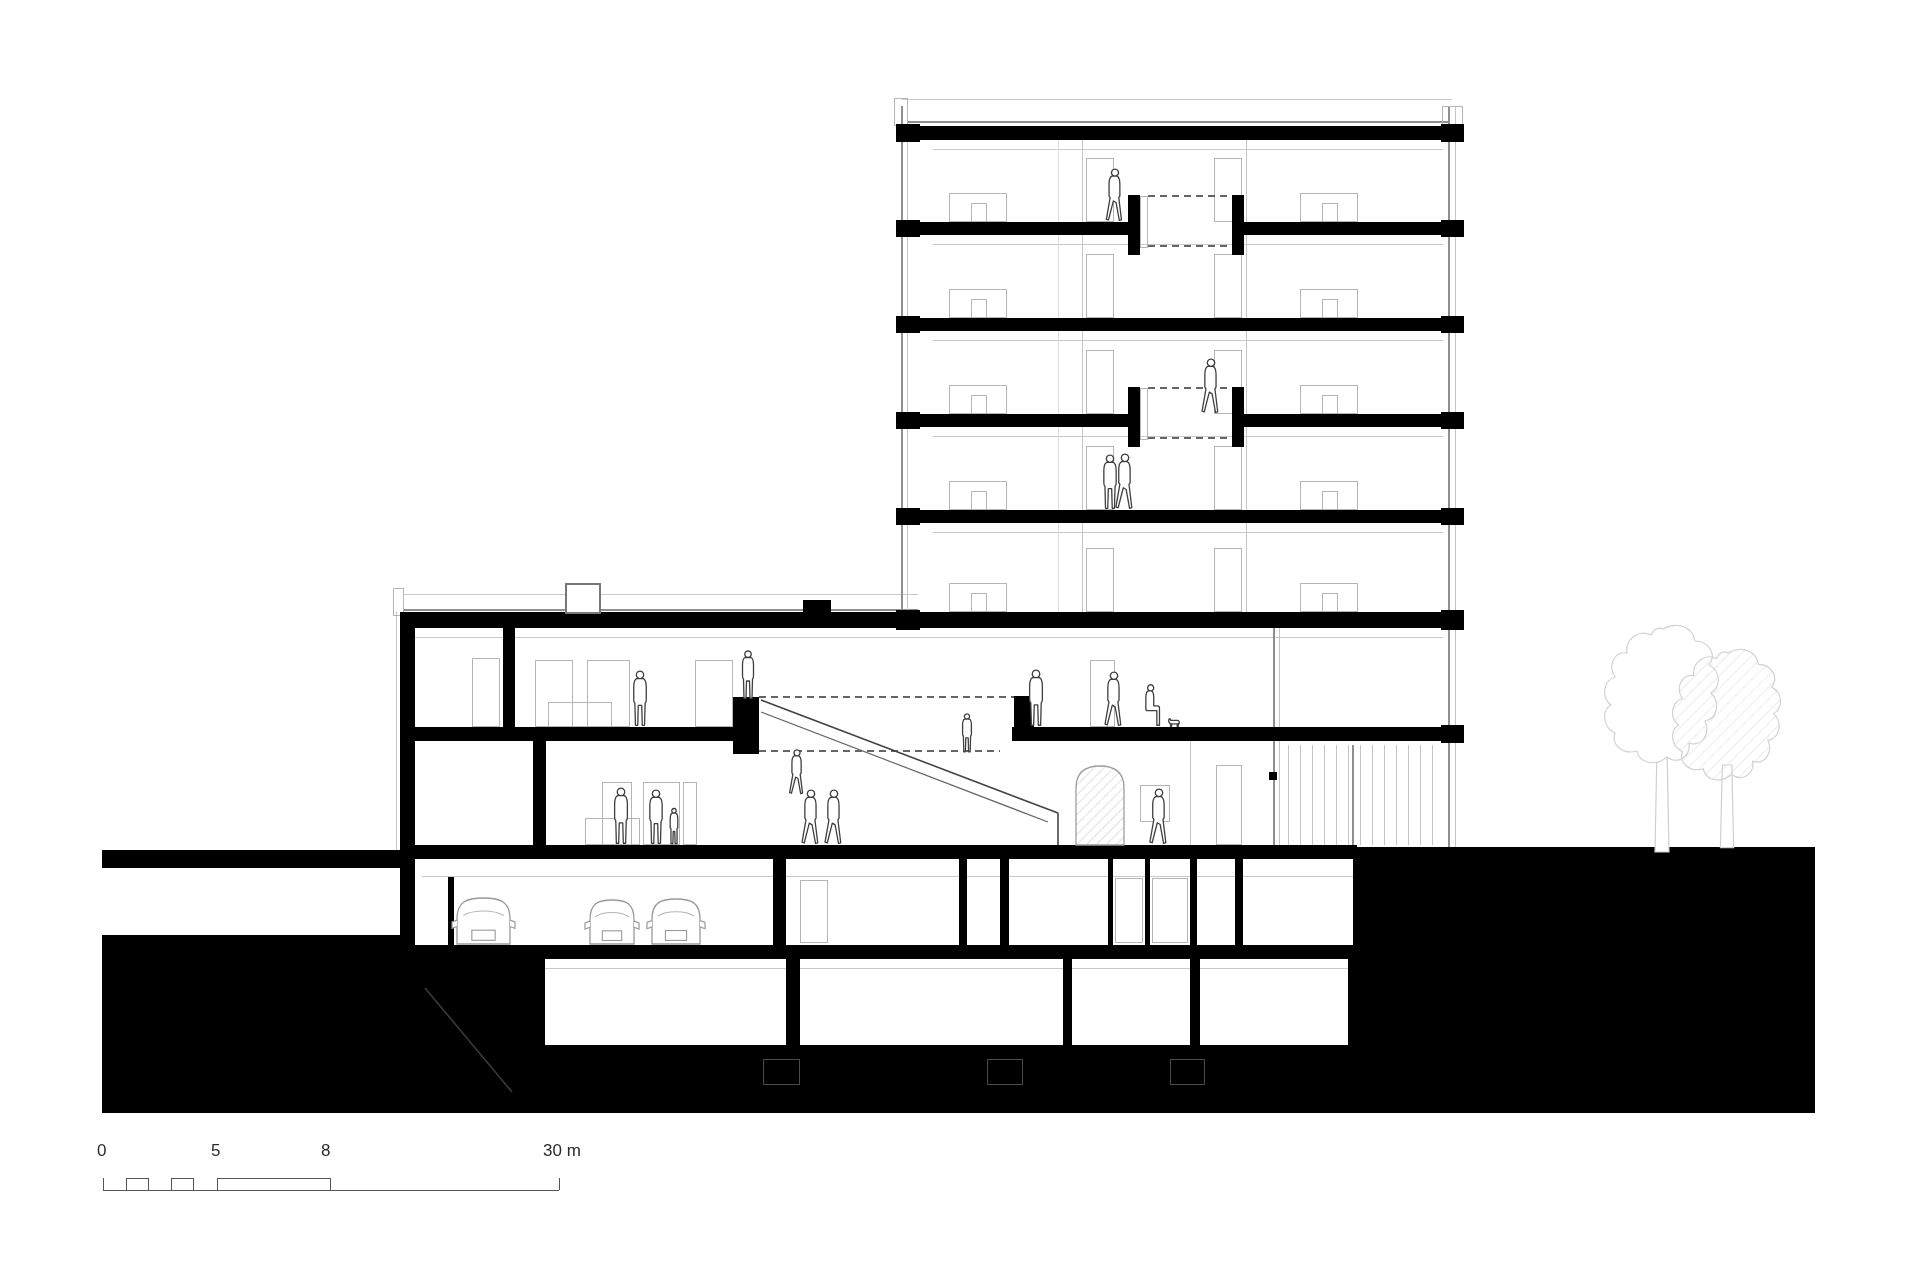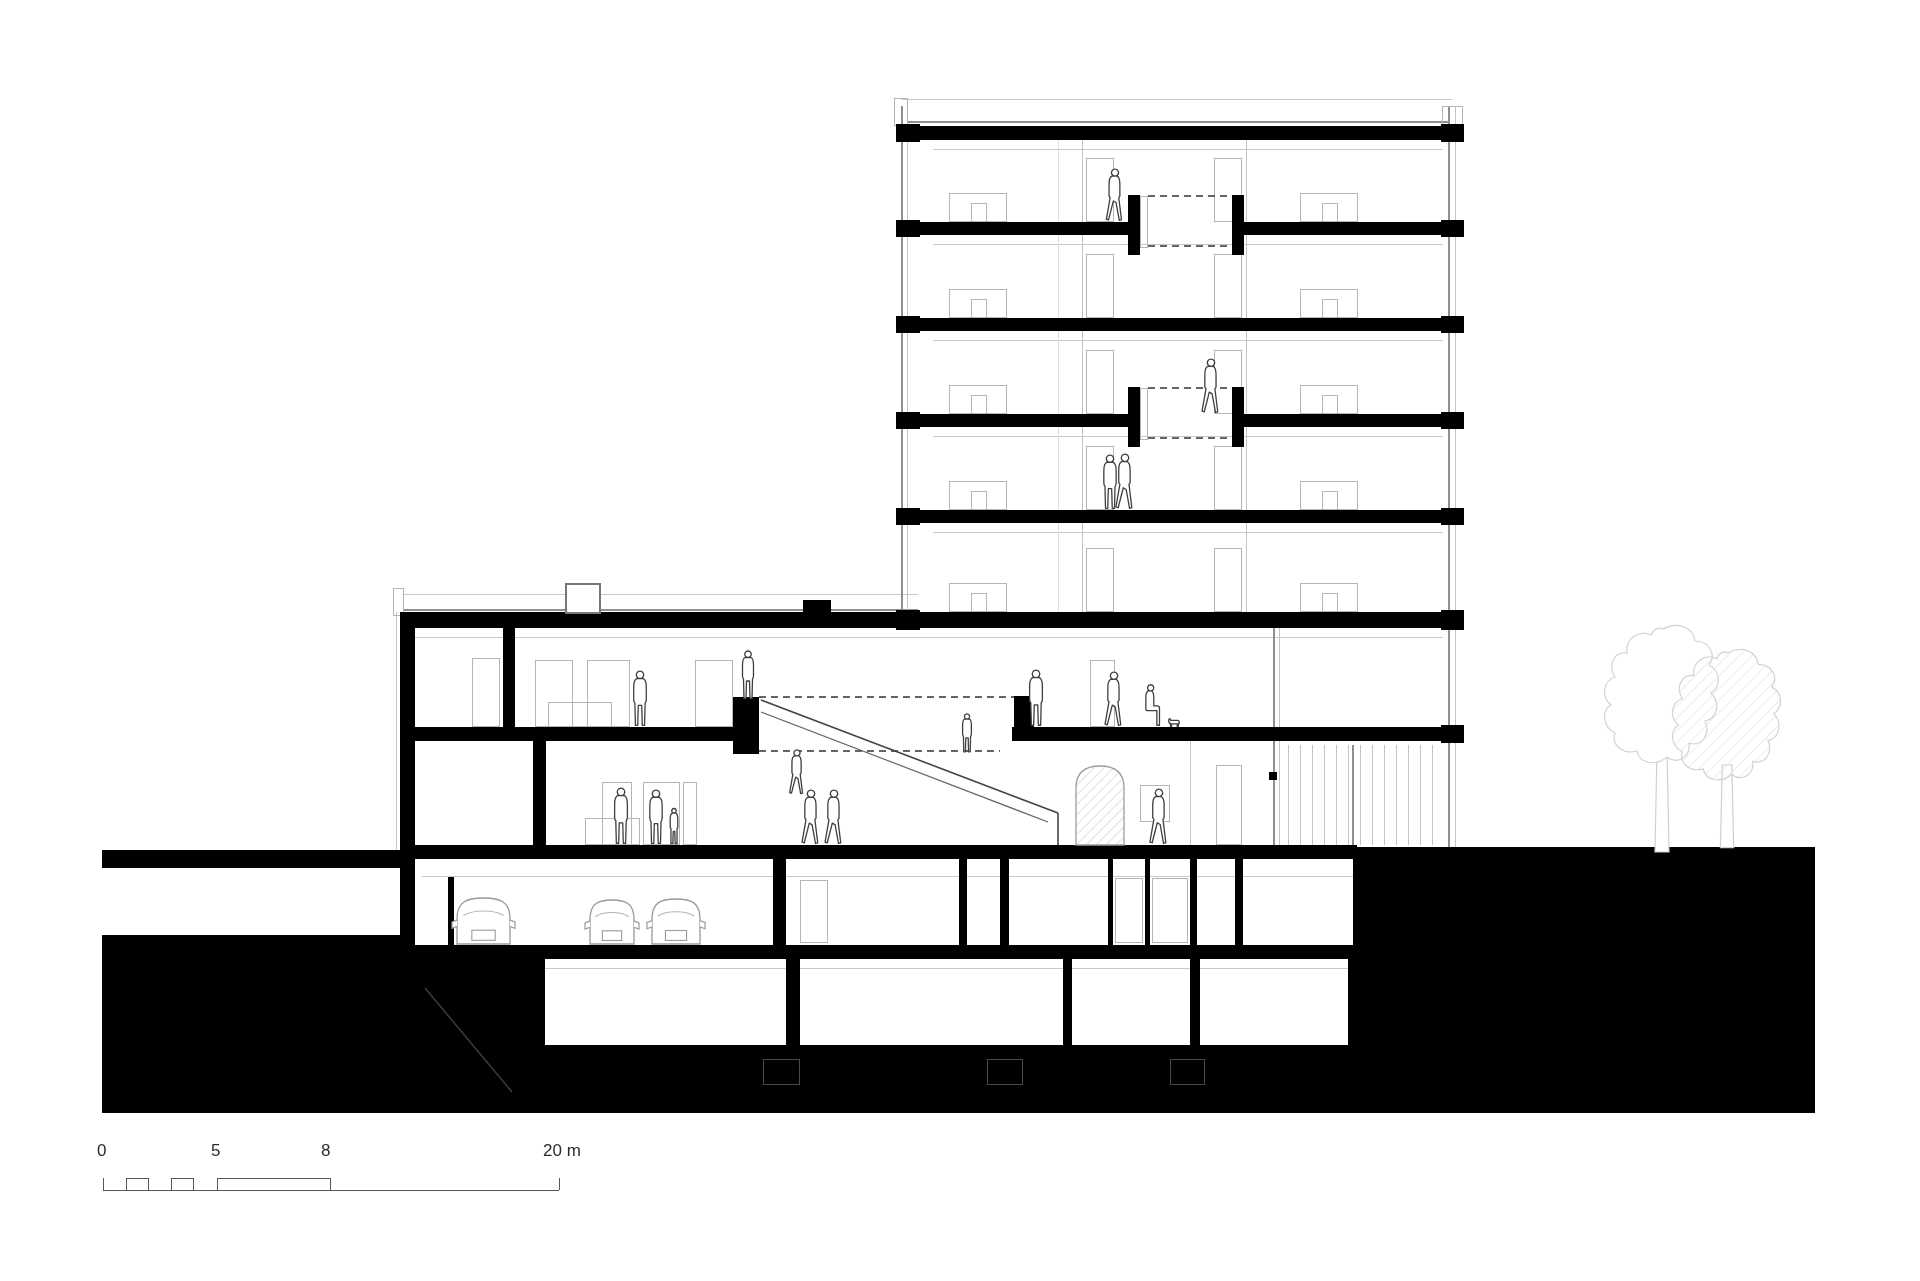--- a/index.html
+++ b/index.html
@@ -284,21 +284,21 @@
         </g>
         <g transform="translate(957.8,713) scale(0.4)">
           <path d="M23,2 a6.5,6.5 0 1 0 0.01,0 Z M17,15 C13,17 12,23 12,30 L12,52 C12,55 13,57 14,58 L15,97 L19,97 L20,62 L26,62 L27,97 L31,97 L32,58 C33,57 34,55 34,52 L34,30 C34,23 33,17 29,15 Z" fill="#fff" stroke="#3f3f3f" stroke-width="1.3" stroke-linejoin="round" vector-effect="non-scaling-stroke"></path>
         </g>
       </g>
   </svg>
   <div id="scalebar">
       <div class="scale-label" style="position: absolute; left: 97px; top: 1142px; width: 60px; height: 18px;">0</div>
       <div class="scale-label" style="position: absolute; left: 211px; top: 1142px; width: 60px; height: 18px;">5</div>
       <div class="scale-label" style="position: absolute; left: 321px; top: 1142px; width: 60px; height: 18px;">8</div>
-      <div class="scale-label" style="position: absolute; left: 543px; top: 1142px; width: 60px; height: 18px;">20 m</div>
+      <div class="scale-label" style="position: absolute; left: 543px; top: 1142px; width: 60px; height: 18px;">30 m</div>
       <div class="" style="position: absolute; left: 103px; top: 1190px; width: 456px; height: 0px; border-top: 1.6px solid rgb(85, 85, 85);"></div>
       <div class="" style="position: absolute; left: 126px; top: 1178px; width: 23px; height: 12px; border-top: 1.6px solid rgb(85, 85, 85); border-left: 1.6px solid rgb(85, 85, 85); border-right: 1.6px solid rgb(85, 85, 85); box-sizing: border-box;"></div>
       <div class="" style="position: absolute; left: 171px; top: 1178px; width: 23px; height: 12px; border-top: 1.6px solid rgb(85, 85, 85); border-left: 1.6px solid rgb(85, 85, 85); border-right: 1.6px solid rgb(85, 85, 85); box-sizing: border-box;"></div>
       <div class="" style="position: absolute; left: 217px; top: 1178px; width: 114px; height: 12px; border-top: 1.6px solid rgb(85, 85, 85); border-left: 1.6px solid rgb(85, 85, 85); border-right: 1.6px solid rgb(85, 85, 85); box-sizing: border-box;"></div>
       <div class="" style="position: absolute; left: 103px; top: 1178px; width: 0px; height: 12px; border-left: 1.6px solid rgb(85, 85, 85);"></div>
       <div class="" style="position: absolute; left: 559px; top: 1178px; width: 0px; height: 12px; border-left: 1.6px solid rgb(85, 85, 85);"></div>
     </div>
 </div>
 
 </body></html>

